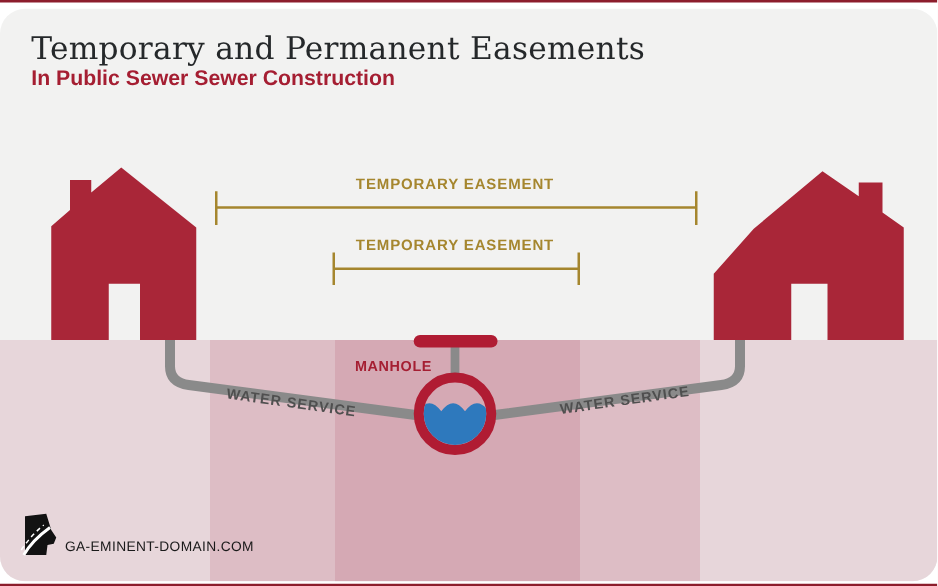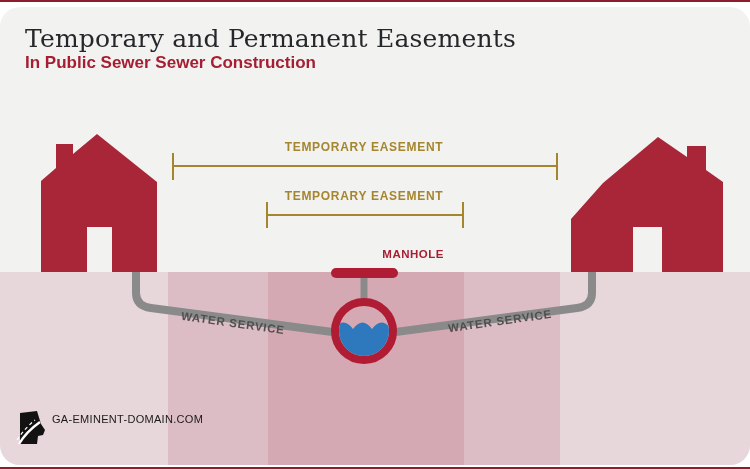--- a/index.html
+++ b/index.html
@@ -31,31 +31,31 @@
   .abs{position:absolute;}
   #title{left:25px;top:24px;font-family:"DejaVu Serif","Liberation Serif",serif;
          font-size:25px;color:var(--title-dark);letter-spacing:.2px;}
   #subtitle{left:25px;top:53px;font-size:17px;font-weight:bold;color:var(--crimson-text);}
 
   .gold-label{width:400px;text-align:center;font-size:12px;font-weight:bold;
               color:var(--gold);letter-spacing:.7px;}
   #temporary-label{left:164px;top:140px;}
   #permanent-label{left:164px;top:189px;}
 
-  .red-label{width:160px;text-align:right;font-size:11.5px;font-weight:bold;
-             color:var(--crimson-text);letter-spacing:.5px;}
+  .red-label{width:160px;text-align:left;font-size:11.5px;font-weight:bold;
+             color:var(--crimson-text);letter-spacing:.5px;margin-top:40px;}
   #manhole-label{left:284px;top:248px;}
   #sewerpipe-label{left:284px;top:371px;}
 
   .gray-label{width:150px;text-align:center;font-size:11.5px;font-weight:bold;
               color:var(--label-gray);letter-spacing:.8px;}
   #water-left{left:158px;top:317px;transform:rotate(8deg);}
   #water-right{left:425px;top:315px;transform:rotate(-8deg);}
 
-  #site-label{left:52px;top:413px;font-size:11px;color:var(--footer-black);letter-spacing:.3px;}
+  #site-label{left:52px;top:432px;font-size:11px;color:var(--footer-black);letter-spacing:.3px;}
 </style>
 </head>
 <body>
 
 <div id="stage">
 
   <div id="edge-top" class="edge-bar"></div>
 
   <div id="card">
     <div id="ground"></div>

